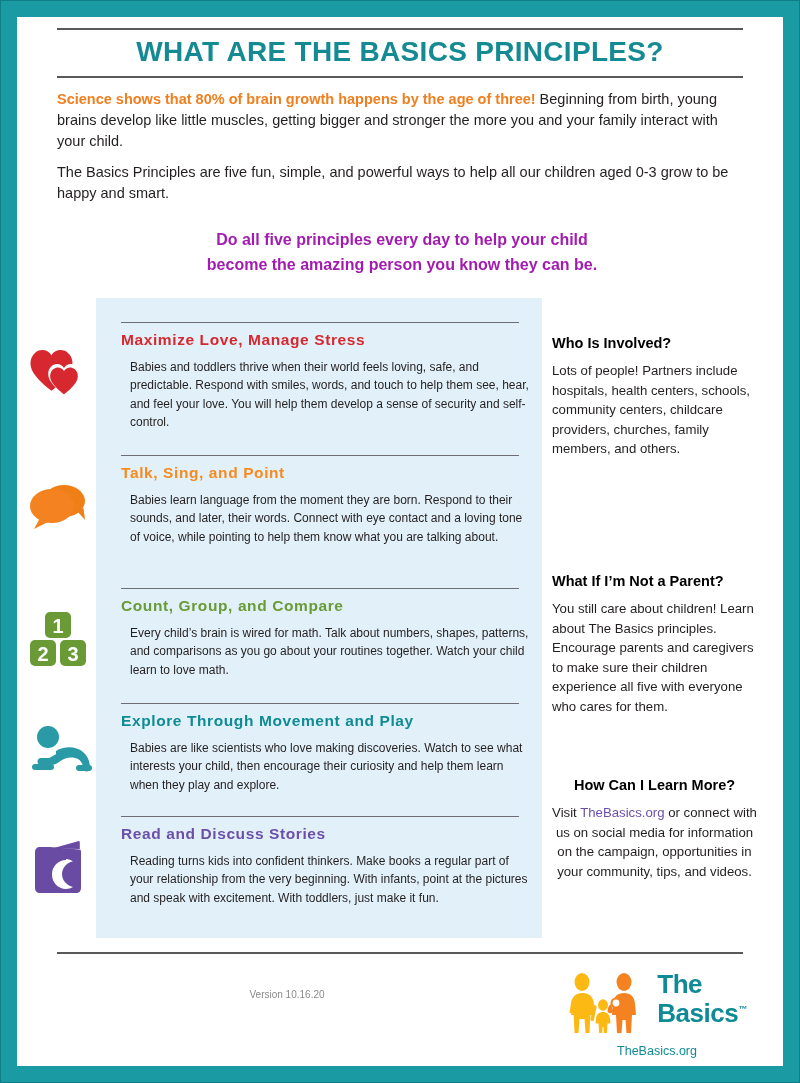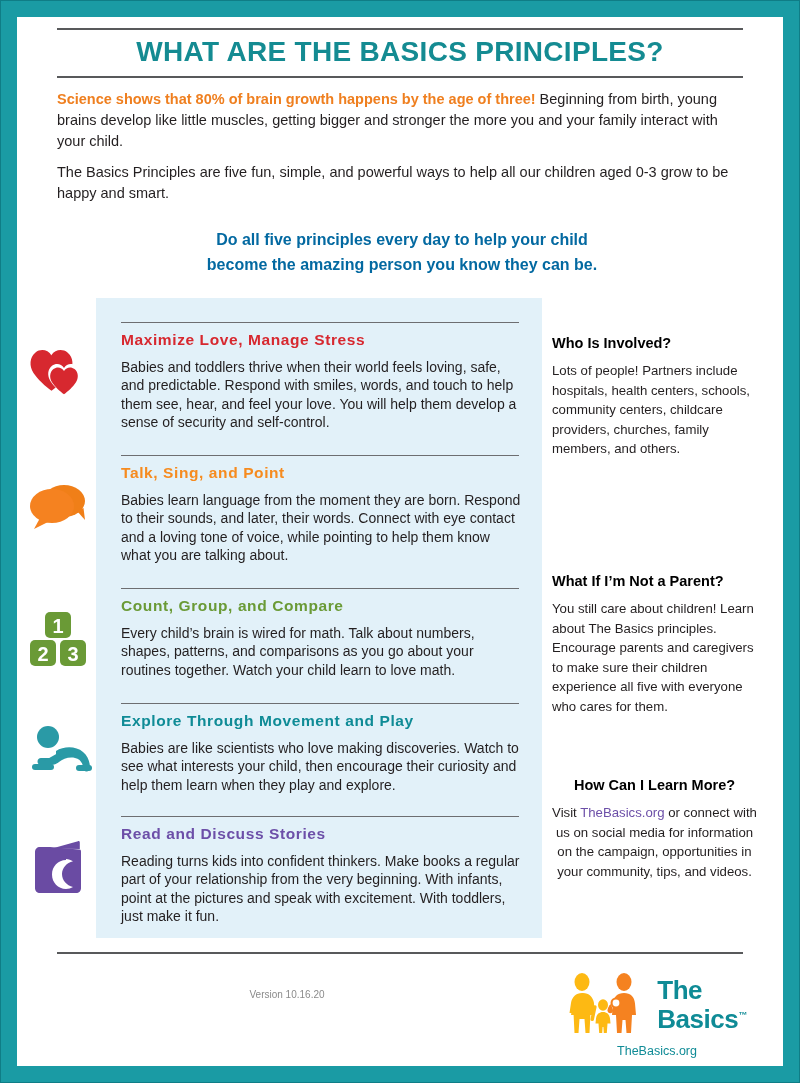--- a/index.html
+++ b/index.html
@@ -76,21 +76,21 @@
   .intro-lead {
     color: #ef7f1f;
     font-weight: bold;
   }
 
   .callout {
     position: absolute;
     left: 40px; top: 210px;
     width: 690px;
     text-align: center;
-    color: #0369a1;
+    color: #a21caf;
     font-size: 16px;
     font-weight: bold;
     line-height: 25px;
   }
 
   
   .panel {
     position: absolute;
     left: 79px; top: 281px;
     width: 446px; height: 640px;
@@ -120,23 +120,23 @@
   }
   .p-title {
     position: absolute;
     left: 25px; top: 9px;
     font-size: 15.5px;
     font-weight: bold;
     letter-spacing: 0.6px;
   }
   .p-body {
     position: absolute;
-    left: 25px; top: 36px;
+    left: 34px; top: 36px;
     width: 400px;
-    font-size: 14px;
+    font-size: 12px;
     line-height: 18.4px;
     color: #231f20;
   }
 
   
   .sidebar {
     position: absolute;
     left: 535px;
     width: 205px;
   }
@@ -171,21 +171,21 @@
     line-height: 16px;
     color: #8b8b8b;
   }
   .logo {
     position: absolute;
     left: 540px; top: 955px;
     width: 200px;
   }
   .logo-row {
     display: flex;
-    align-items: center;
+    align-items: flex-start;
     justify-content: center;
     gap: 18px;
   }
   .logo-word {
     color: #0f8b96;
     font-size: 26px;
     font-weight: bold;
     line-height: 25px;
     letter-spacing: -0.5px;
   }

